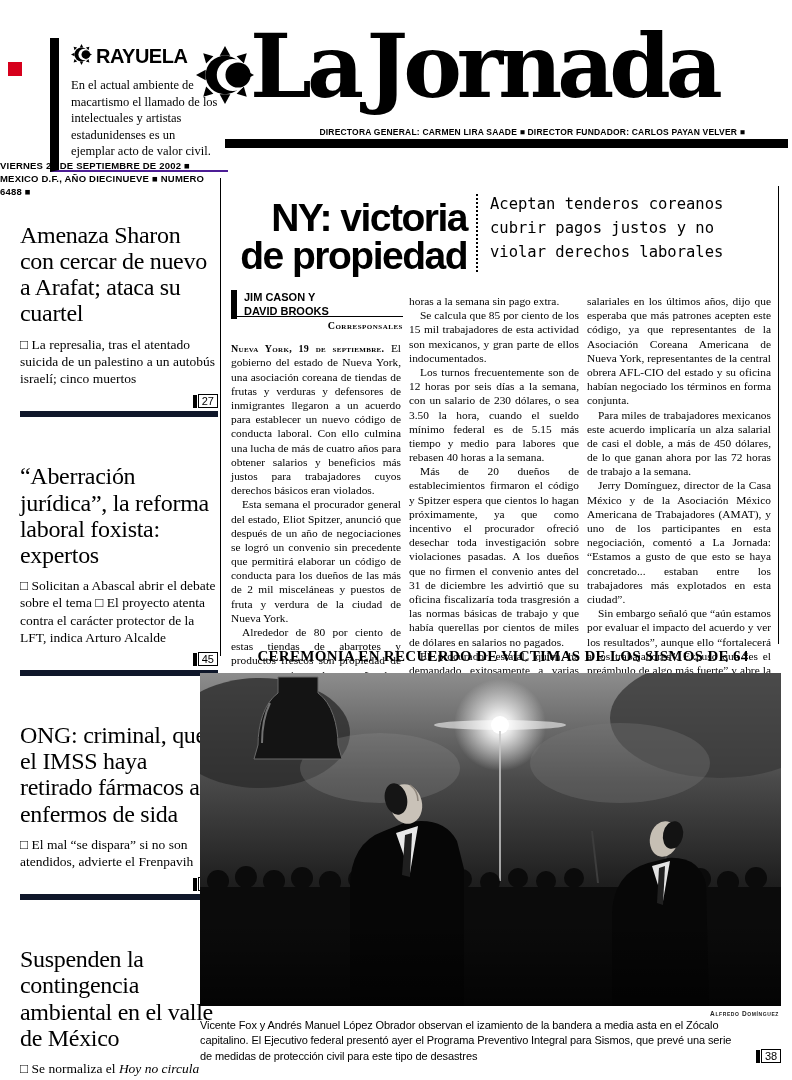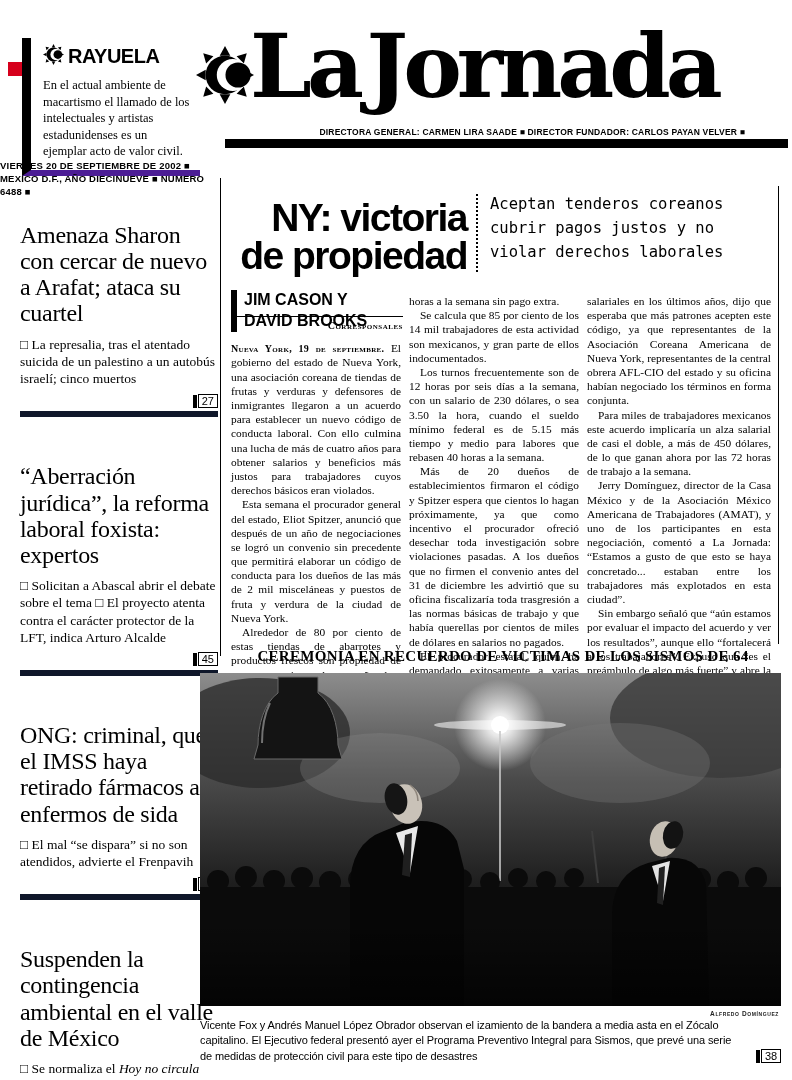--- a/index.html
+++ b/index.html
@@ -2,22 +2,22 @@
 <html lang="es"><head>
 <meta charset="utf-8">
 <style>
   html,body{margin:0;padding:0;background:#e9e9e9;}
   #page{position:relative;width:792px;height:1080px;background:#fff;margin:0 auto;
         font-family:"Liberation Serif",serif;color:#000;overflow:hidden;}
   [data-interactable]{box-sizing:border-box;}
 
   
   .red-sq{position:absolute;left:8px;top:62px;width:14px;height:14px;background:#d6001c;}
-  .rayuela{position:absolute;left:22px;top:38px;width:178px;border-left:9px solid #000;
-           border-bottom:6px solid #4c1d95;padding:6px 8px 10px 12px;}
+  .rayuela{position:absolute;left:50px;top:38px;width:178px;border-left:9px solid #000;
+           border-bottom:2px solid #4c1d95;padding:6px 8px 10px 12px;}
   .ray-head{display:flex;align-items:center;gap:4px;}
   .ray-title{font-family:"Liberation Sans",sans-serif;font-weight:bold;font-size:20px;
              letter-spacing:-0.5px;transform:scaleY(1.05);}
   .ray-text{margin-top:8px;font-size:12.5px;line-height:1.32;}
   .dates{position:absolute;left:0;top:160px;width:212px;text-align:left;
          font-family:"Liberation Sans",sans-serif;font-weight:bold;font-size:9.5px;
          letter-spacing:.2px;line-height:1.35;}
   .masthead-icon{position:absolute;left:196px;top:46px;}
   .masthead-title{position:absolute;left:250px;top:14px;width:540px;
                   font-family:"DejaVu Serif","Liberation Serif",serif;font-weight:bold;
@@ -58,21 +58,21 @@
 
   
   .ny-headline{position:absolute;left:230px;top:199px;width:237px;text-align:right;
                font-family:"Liberation Sans",sans-serif;font-weight:bold;font-size:39px;
                line-height:.98;letter-spacing:-1.5px;}
   .dot-div{position:absolute;left:476px;top:194px;height:78px;border-left:2px dotted #000;}
   .ny-deck{position:absolute;left:490px;top:192px;width:288px;
            font-family:"DejaVu Sans Mono","Liberation Mono",monospace;font-size:15.5px;
            line-height:1.55;}
   .byline{position:absolute;left:231px;top:290px;border-left:6px solid #000;padding-left:7px;
-          font-family:"Liberation Sans",sans-serif;font-weight:bold;font-size:16px;line-height:1.3;}
+          font-family:"Liberation Sans",sans-serif;font-weight:bold;font-size:11px;line-height:1.3;}
   .corresp{position:absolute;left:231px;top:316px;width:172px;border-top:1px solid #000;
            padding-top:3px;text-align:right;font-variant:small-caps;font-weight:bold;
            font-size:10px;letter-spacing:.5px;}
   .bodycol{position:absolute;font-size:11.4px;line-height:1.245;text-align:justify;hyphens:auto;}
   .bodycol p{margin:0;}
   .bodycol p + p{text-indent:11px;}
   #col1{left:231px;top:341px;width:170px;}
   #col2{left:409px;top:294px;width:170px;}
   #col3{left:587px;top:294px;width:184px;}
   .datln{font-variant:small-caps;font-weight:bold;font-size:10px;letter-spacing:.3px;}
@@ -242,21 +242,21 @@
   <div class="corresp" data-interactable="false">Corresponsales</div>
 
   <div class="bodycol" id="col1" data-interactable="false">
     <p data-interactable="false"><span class="datln" data-interactable="false">Nueva York, 19 de septiembre.</span> <span data-interactable="false">El gobierno del estado de Nueva York, una asociación coreana de tiendas de frutas y verduras y defensores de inmigrantes llegaron a un acuerdo para establecer un nuevo código de conducta laboral. Con ello culmina una lucha de más de cuatro años para obtener salarios y beneficios más justos para trabajadores cuyos derechos básicos eran violados.</span></p>
     <p data-interactable="false">Esta semana el procurador general del estado, Eliot Spitzer, anunció que después de un año de negociaciones se logró un convenio sin precedente que permitirá elaborar un código de conducta para los dueños de las más de 2 mil misceláneas y puestos de fruta y verdura de la ciudad de Nueva York.</p>
     <p data-interactable="false">Alrededor de 80 por ciento de estas tiendas de abarrotes y productos frescos son propiedad de coreanos, quienes durante años han sido acusados de violar leyes de salario mínimo y de obligar a sus empleados a trabajar más de 72</p>
   </div>
 
   <div class="bodycol" id="col2" data-interactable="false">
     <p data-interactable="false">horas a la semana sin pago extra.</p>
-    <p data-interactable="false">Se calcula que 85 por ciento de los 14 mil trabajadores de esta actividad son mexicanos, y gran parte de ellos indocumentados.</p>
+    <p data-interactable="false">Se calcula que 85 por ciento de los 15 mil trabajadores de esta actividad son mexicanos, y gran parte de ellos indocumentados.</p>
     <p data-interactable="false">Los turnos frecuentemente son de 12 horas por seis días a la semana, con un salario de 230 dólares, o sea 3.50 la hora, cuando el sueldo mínimo federal es de 5.15 más tiempo y medio para labores que rebasen 40 horas a la semana.</p>
     <p data-interactable="false">Más de 20 dueños de establecimientos firmaron el código y Spitzer espera que cientos lo hagan próximamente, ya que como incentivo el procurador ofreció desechar toda investigación sobre violaciones pasadas. A los dueños que no firmen el convenio antes del 31 de diciembre les advirtió que su oficina fiscalizaría toda trasgresión a las normas básicas de trabajo y que había querellas por cientos de miles de dólares en salarios no pagados.</p>
     <p data-interactable="false">El procurador estatal, quien ha demandado exitosamente a varias tiendas de abarrotes por violar las leyes</p>
   </div>
 
   <div class="bodycol" id="col3" data-interactable="false">
     <p data-interactable="false">salariales en los últimos años, dijo que esperaba que más patrones acepten este código, ya que representantes de la Asociación Coreana Americana de Nueva York, representantes de la central obrera AFL-CIO del estado y su oficina habían negociado los términos en forma conjunta.</p>
     <p data-interactable="false">Para miles de trabajadores mexicanos este acuerdo implicaría un alza salarial de casi el doble, a más de 450 dólares, de lo que ganan ahora por las 72 horas de trabajo a la semana.</p>
     <p data-interactable="false">Jerry Domínguez, director de la Casa México y de la Asociación México Americana de Trabajadores (AMAT), y uno de los participantes en esta negociación, comentó a La Jornada: “Estamos a gusto de que esto se haya concretado... estaban entre los trabajadores más explotados en esta ciudad”.</p>
     <p data-interactable="false">Sin embargo señaló que “aún estamos por evaluar el impacto del acuerdo y ver los resultados”, aunque ello “fortalecerá a los trabajadores”. Expuso que “es el preámbulo de algo más fuerte” y abre la puerta a la participación de</p>

